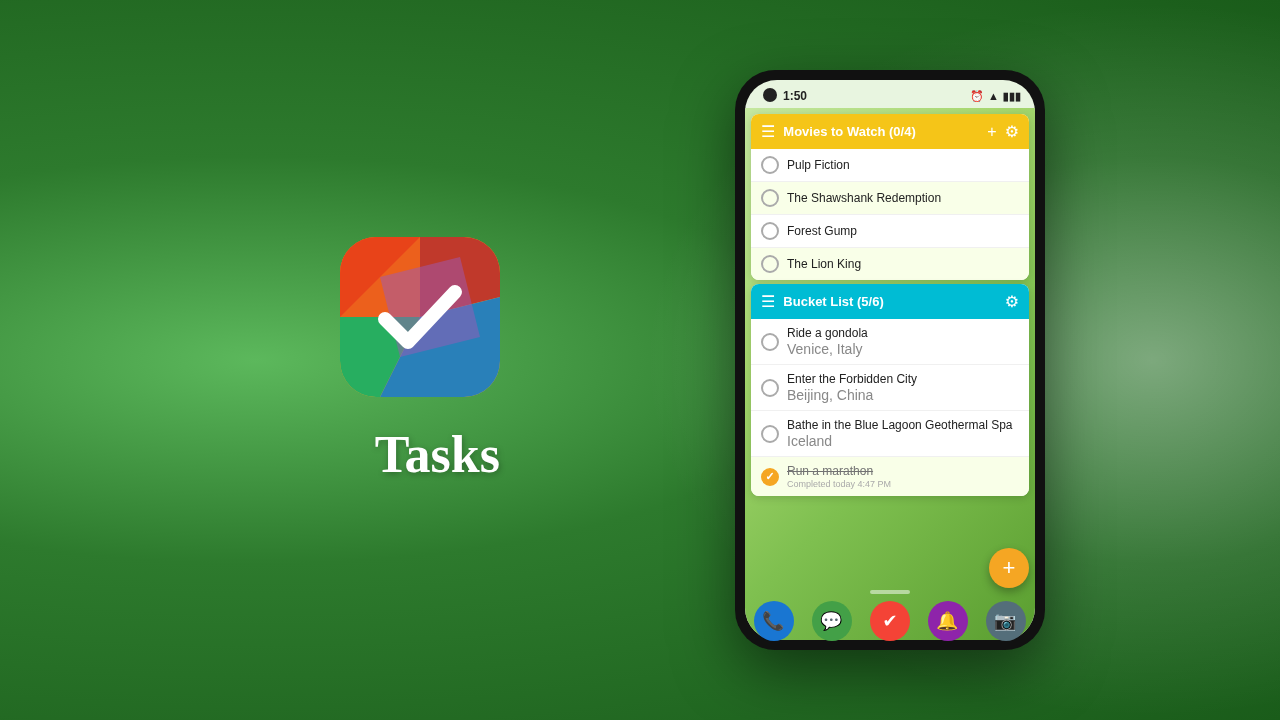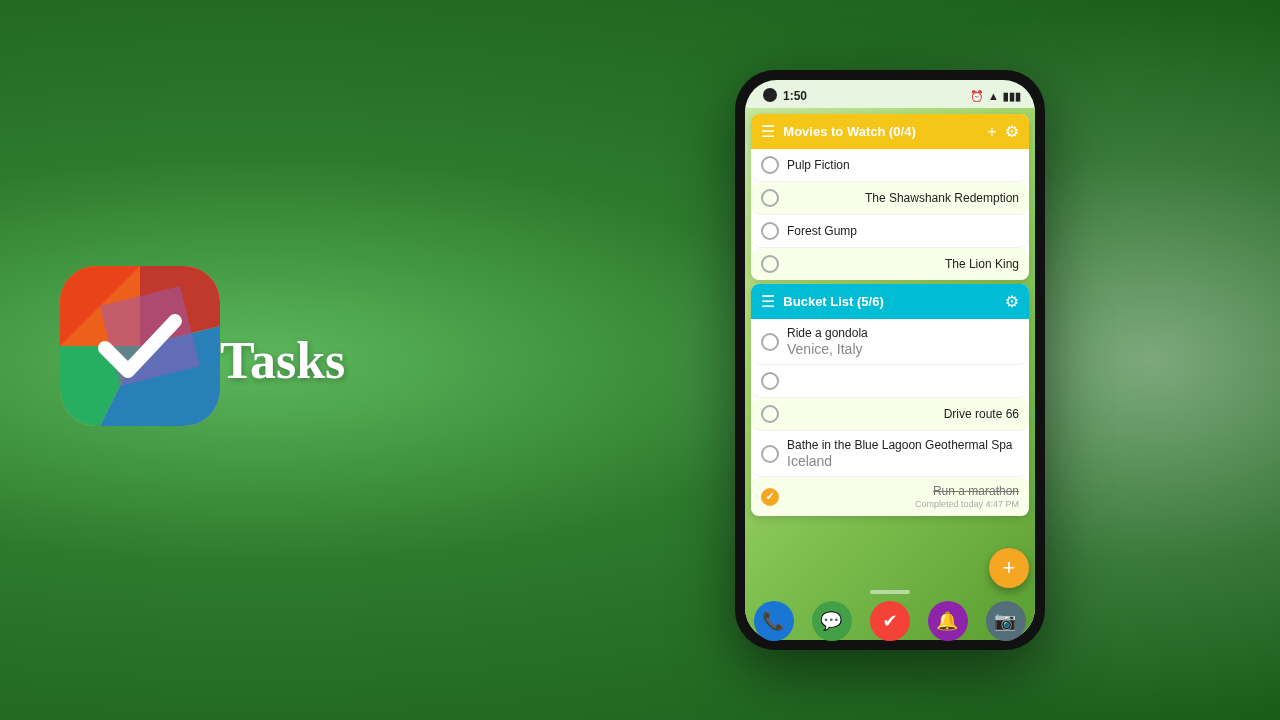--- a/index.html
+++ b/index.html
@@ -26,22 +26,22 @@
       top: 0;
       width: 50%;
       height: 100%;
       background: radial-gradient(ellipse at 80% 50%, rgba(255,255,255,0.4) 0%, rgba(255,255,255,0.1) 40%, transparent 70%);
     }
 
     .left-section {
       position: relative;
       z-index: 2;
       display: flex;
-      flex-direction: row;
-      align-items: center;
+      flex-direction: column;
+      align-items: flex-end;
       width: 500px;
       padding-left: 60px;
     }
 
     .app-icon {
       width: 160px;
       height: 160px;
       border-radius: 36px;
       overflow: hidden;
       position: relative;
@@ -172,28 +172,26 @@
       cursor: pointer;
     }
 
     .list-item {
       display: flex;
       align-items: center;
       padding: 7px 10px;
       border-bottom: 1px solid #f0f0f0;
       background: white;
       gap: 8px;
-      border-radius: 10px;
     }
 
     .list-item:last-child { border-bottom: none; }
 
     .list-item-alt {
       background: #f9ffe8;
-      text-align: right;
     }
 
     .checkbox {
       width: 18px;
       height: 18px;
       border: 2px solid #aaa;
       border-radius: 50%;
       flex-shrink: 0;
       display: flex;
       align-items: center;
@@ -389,25 +387,23 @@
 
           <div class="list-item">
             <div class="checkbox"></div>
             <div class="item-content">
               <div class="item-title">Ride a gondola</div>
               <div class="item-subtitle">Venice, Italy</div>
             </div>
           </div>
           <div class="list-item">
             <div class="checkbox"></div>
-          </div>
-          <div class="list-item list-item-alt">
-            <div class="checkbox"></div>
-            <div class="item-content">
-              <div class="item-title">Drive route 66</div>
+            <div class="item-content">
+              <div class="item-title">Enter the Forbidden City</div>
+              <div class="item-subtitle">Beijing, China</div>
             </div>
           </div>
           <div class="list-item">
             <div class="checkbox"></div>
             <div class="item-content">
               <div class="item-title">Bathe in the Blue Lagoon Geothermal Spa</div>
               <div class="item-subtitle">Iceland</div>
             </div>
           </div>
           <div class="list-item list-item-alt">

